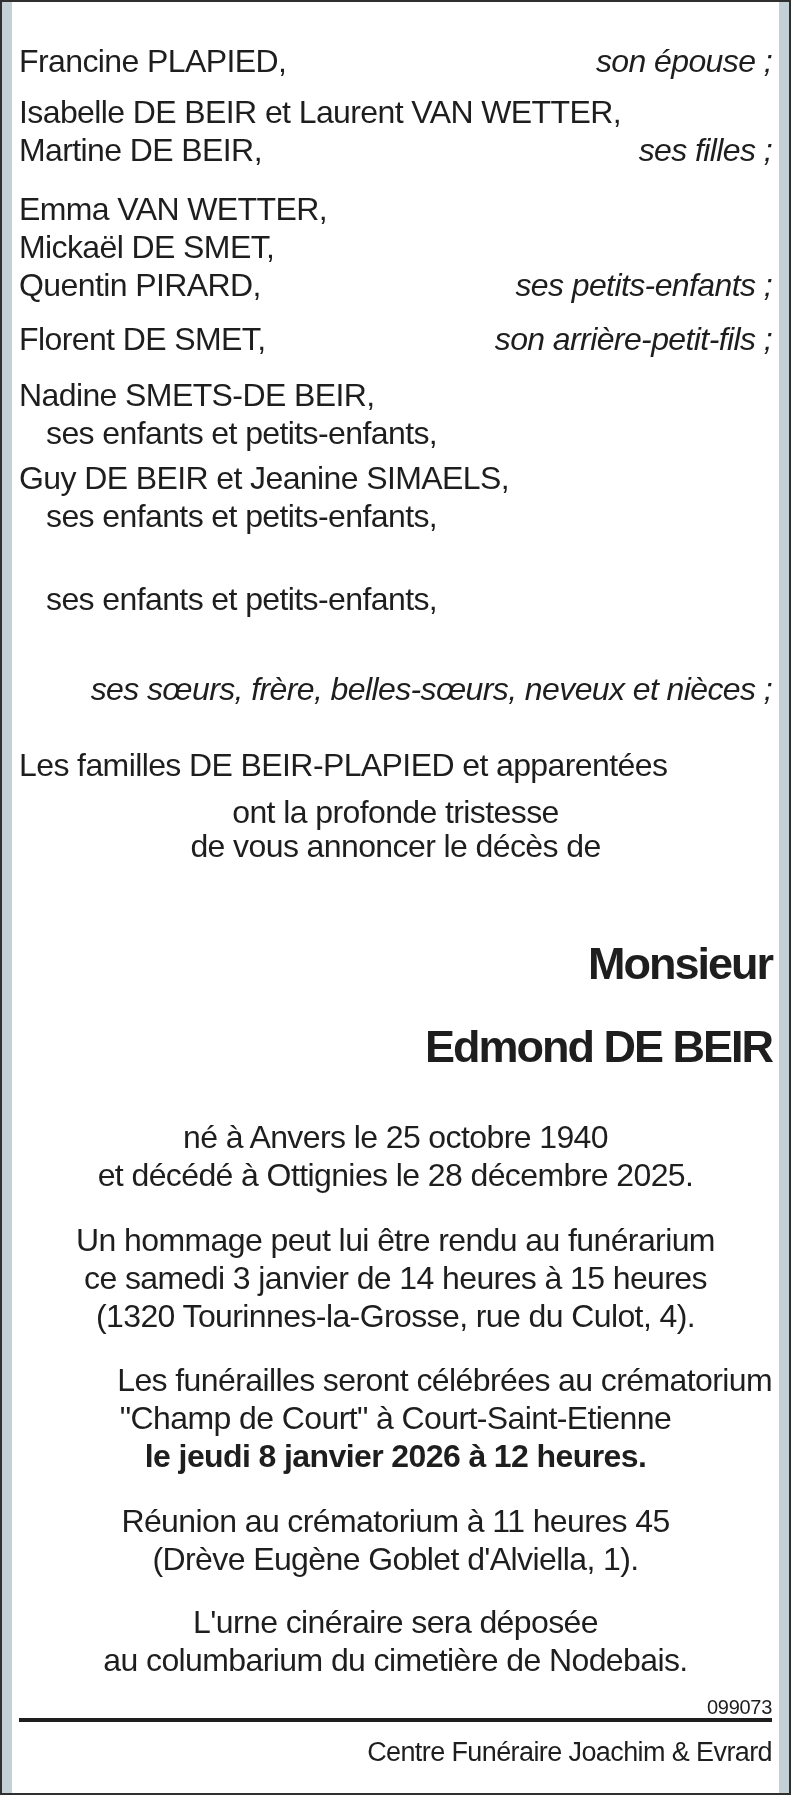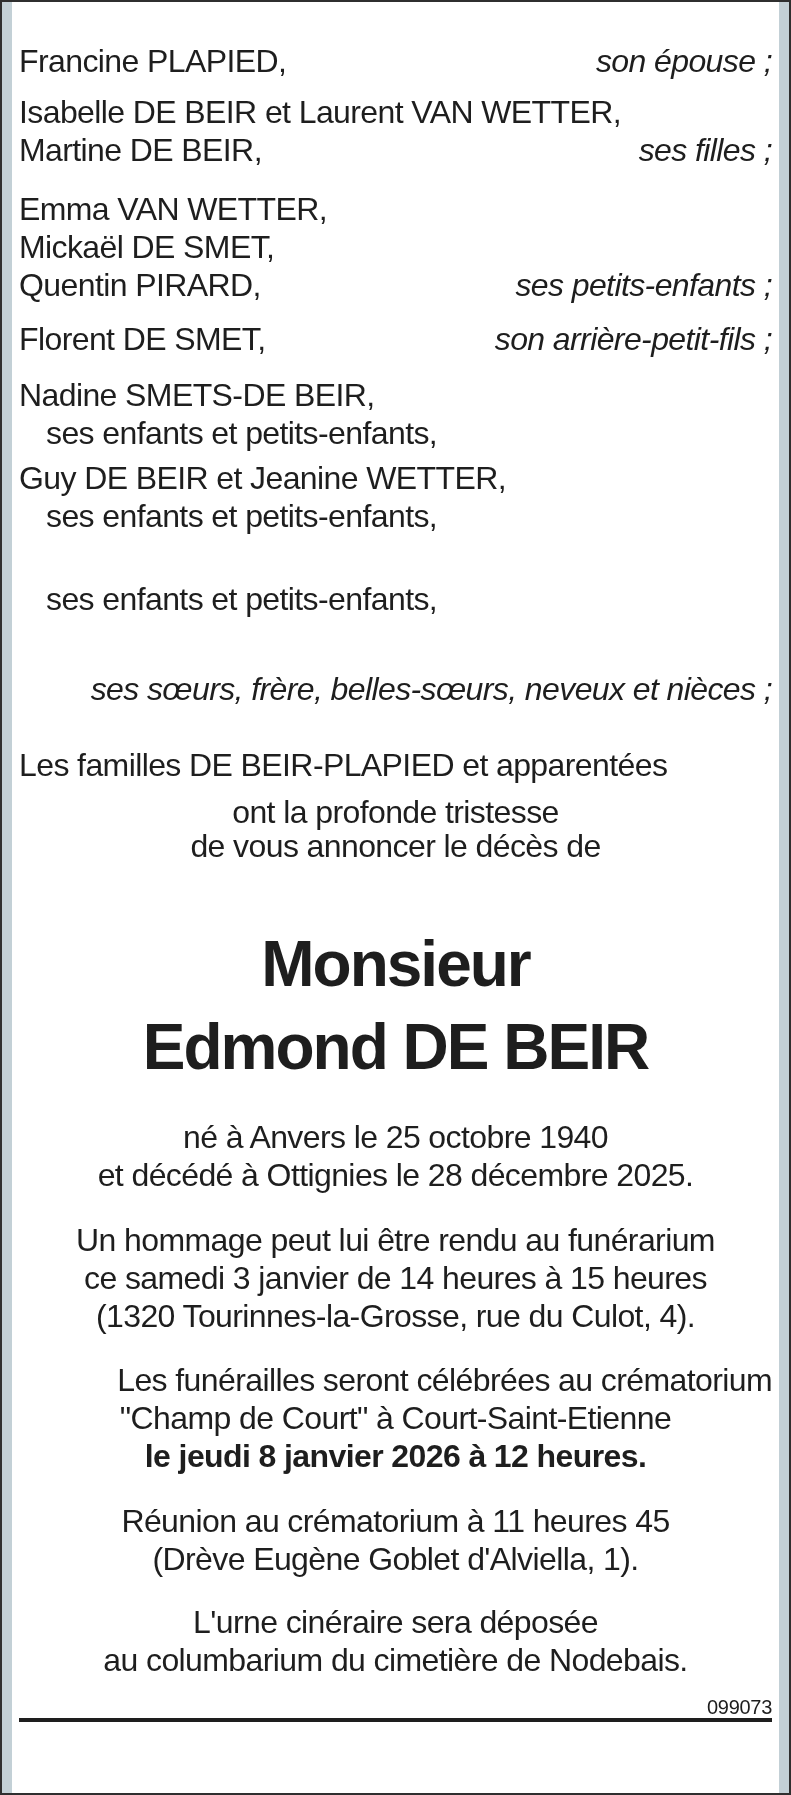--- a/index.html
+++ b/index.html
@@ -29,23 +29,23 @@
     line-height: 34px;
     white-space: nowrap;
     letter-spacing: -0.6px;
   }
   .row { display: flex; justify-content: space-between; }
   .role { font-style: italic; }
   .indent { padding-left: 27px; }
   .center { text-align: center; }
   .title {
     position: absolute; left: 0; right: 0;
-    text-align: center;
+    text-align: right;
     font-weight: bold;
-    font-size: 64px;
+    font-size: 45px;
     line-height: 80px;
     letter-spacing: -2px;
   }
   .bold { font-weight: bold; }
   .ref {
     position: absolute; right: 0; top: 1693px;
     font-size: 20px; line-height: 24px; letter-spacing: -0.3px; margin-left: 35px;
   }
   .rule {
     position: absolute; left: 0; right: 0; top: 1716px;
@@ -84,21 +84,21 @@
         <span>Quentin PIRARD,</span>
         <span class="role">ses petits-enfants ;</span>
       </div>
       <div class="line row" style="top:320px;">
         <span>Florent DE SMET,</span>
         <span class="role">son arrière-petit-fils ;</span>
       </div>
 
       <div class="line" style="top:376px;">Nadine SMETS-DE BEIR,</div>
       <div class="line indent" style="top:414px;">ses enfants et petits-enfants,</div>
-      <div class="line" style="top:459px;">Guy DE BEIR et Jeanine WETTER,</div>
+      <div class="line" style="top:459px;">Guy DE BEIR et Jeanine SIMAELS,</div>
       <div class="line indent" style="top:497px;">ses enfants et petits-enfants,</div>
       <div class="line indent" style="top:580px;">ses enfants et petits-enfants,</div>
       <div class="line indent role" style="top:670px; text-align:right; padding-left:0;">ses sœurs, frère, belles-sœurs, neveux et nièces ;</div>
 
       <div class="line" style="top:746px;">Les familles DE BEIR-PLAPIED et apparentées</div>
       <div class="line center" style="top:793px;">ont la profonde tristesse</div>
       <div class="line center" style="top:827px;">de vous annoncer le décès de</div>
 
       <div class="title" style="top:922px;">Monsieur</div>
       <div class="title" style="top:1005px;">Edmond DE BEIR</div>
@@ -115,16 +115,17 @@
       <div class="line center bold" style="top:1437px;">le jeudi 8 janvier 2026 à 12 heures.</div>
 
       <div class="line center" style="top:1502px;">Réunion au crématorium à 11 heures 45</div>
       <div class="line center" style="top:1540px;">(Drève Eugène Goblet d'Alviella, 1).</div>
 
       <div class="line center" style="top:1641px;">au columbarium du cimetière de Nodebais.</div>
       <div class="line center" style="top:1603px;">L'urne cinéraire sera déposée</div>
 
       <div class="ref">099073</div>
       <div class="rule"></div>
+      <div class="footer">Centre Funéraire Joachim &amp; Evrard</div>
 
     </div>
   </div>
 </div>
 
 </body></html>

